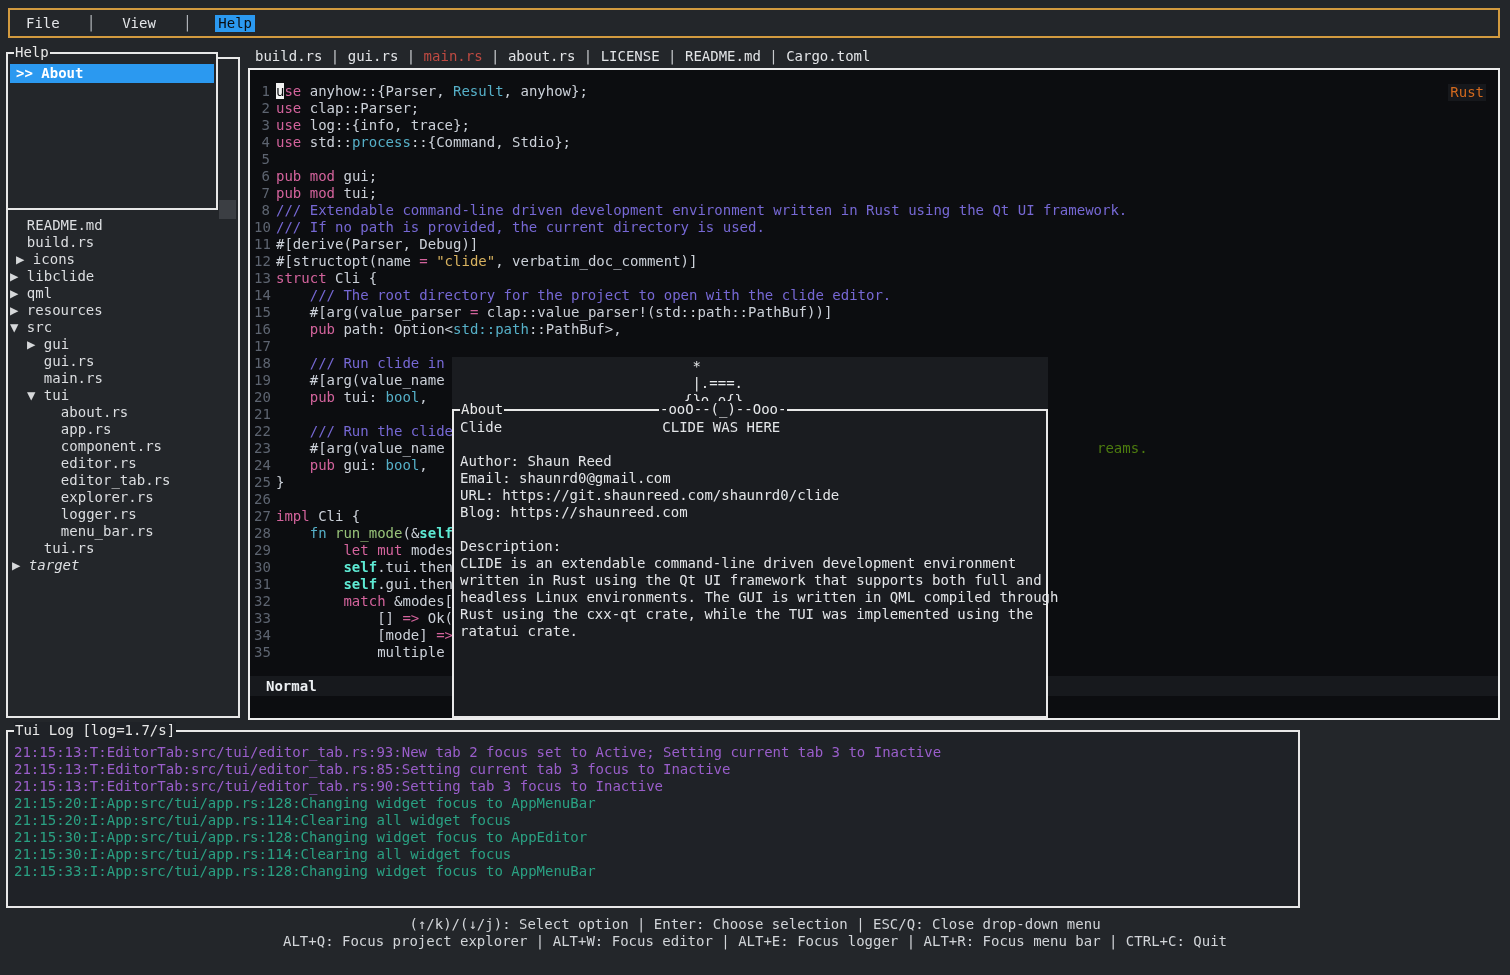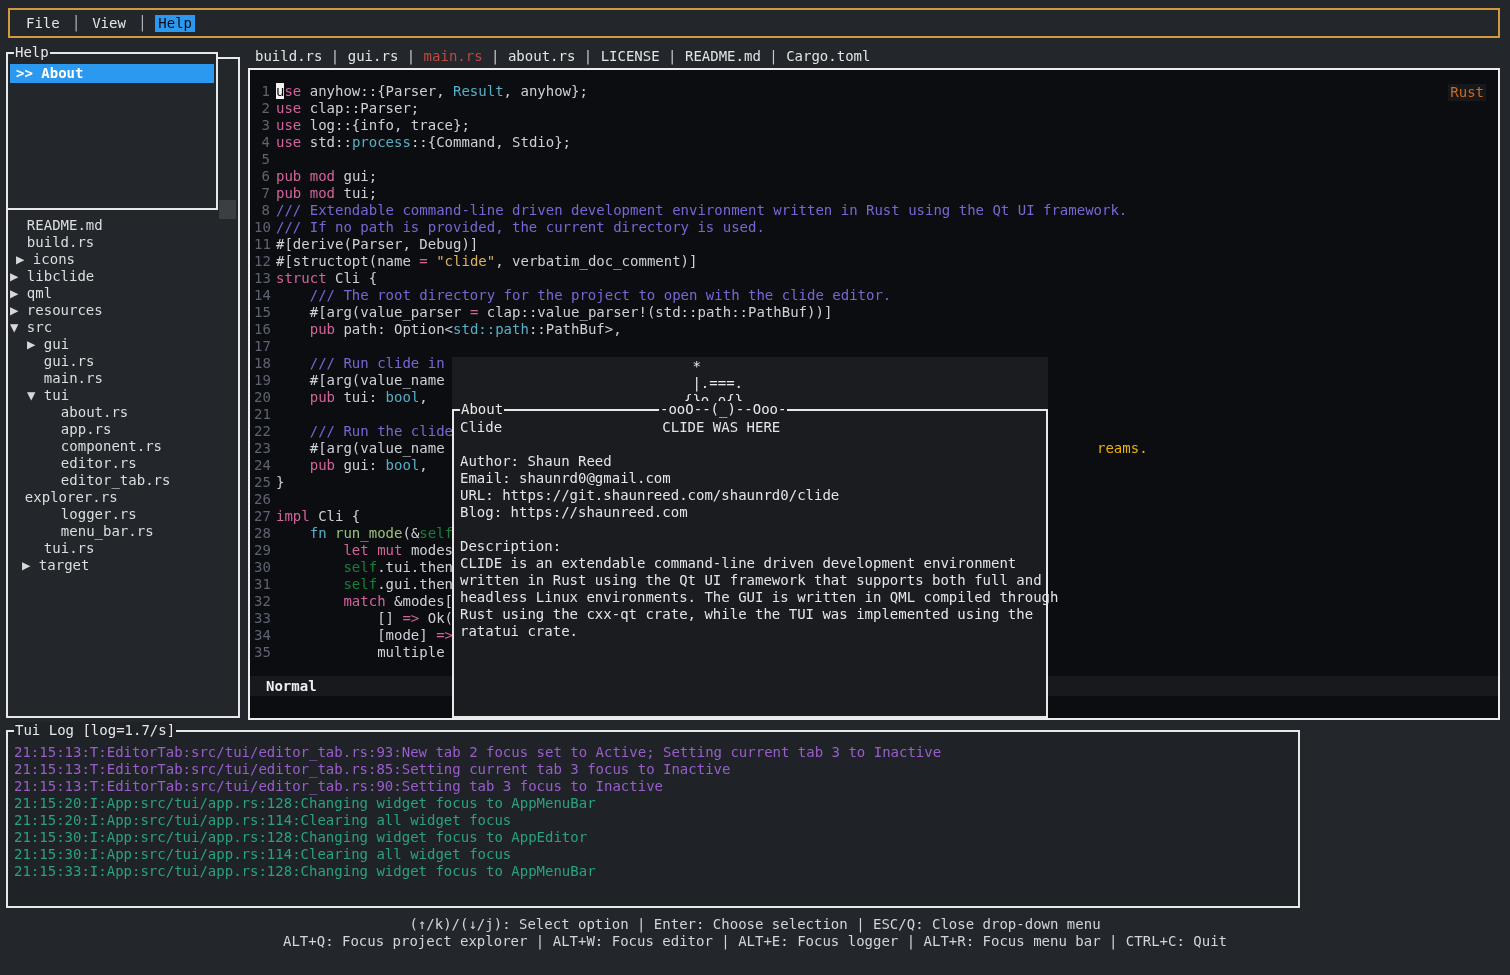--- a/index.html
+++ b/index.html
@@ -12,21 +12,21 @@
     line-height:17px;
     color:#ccd1d9;
     overflow:hidden;
   }
   .row { height:17px; white-space:pre; }
 
   
   .menubar {
     position:absolute; left:8px; top:8px; width:1492px; height:30px;
     border:2px solid #d29a3f; background:#23262a;
-    display:flex; align-items:center; padding-left:13px; gap:9px;
+    display:flex; align-items:center; padding-left:13px; gap:24px;
   }
   .menubar .mitem { color:#e4e6e9; padding:0 3px; cursor:default; }
   .menubar .msep { color:#b9bdc2; }
   .menubar .mitem.selected { background:#2b99f0; color:#0b0e12; }
 
   
   .help-popup {
     position:absolute; left:6px; top:52px; width:212px; height:158px;
     border:2px solid #e8e8e8; background:#23262a; z-index:30;
   }
@@ -72,23 +72,23 @@
   .code .ln {
     display:inline-block; width:18px; padding-left:2px; margin-right:6px;
     text-align:right; color:#5d6470;
   }
   .tok-kw   { color:#d3639c; }
   .tok-ty   { color:#56b0c8; }
   .tok-fnc  { color:#98c379; }
   .tok-strg { color:#d8b25f; }
   .tok-cmt  { color:#7668d4; }
   .tok-txt  { color:#ccd1d9; }
-  .tok-selfc{ color:#15803d; }
+  .tok-selfc{ color:#5eead4;font-weight:bold; }
   .tok-cursor { background:#f2f2f2; color:#0c0d10; }
-  .line22-right { position:absolute; left:847px; top:370px; color:#eab308; white-space:pre; }
+  .line22-right { position:absolute; left:847px; top:370px; color:#4d7c0f; white-space:pre; }
   .mode-strip {
     position:absolute; left:0; top:606px; width:100%; height:20px;
     background:#17191d; color:#eceff2; font-weight:bold;
     line-height:20px; padding-left:16px; white-space:pre;
   }
 
   
   .about-popup {
     position:absolute; left:452px; top:357px; width:596px; height:361px;
     background:#1a1c20; z-index:20;
@@ -149,25 +149,25 @@
       <div class="trow" style="padding-left: 2px;"><span class="arrow">▼ </span><span>src</span></div>
       <div class="trow" style="padding-left: 19px;"><span class="arrow">▶ </span><span>gui</span></div>
       <div class="trow" style="padding-left: 19px;"><span class="arrow">&nbsp;&nbsp;</span><span>gui.rs</span></div>
       <div class="trow" style="padding-left: 19px;"><span class="arrow">&nbsp;&nbsp;</span><span>main.rs</span></div>
       <div class="trow" style="padding-left: 19px;"><span class="arrow">▼ </span><span>tui</span></div>
       <div class="trow" style="padding-left: 36px;"><span class="arrow">&nbsp;&nbsp;</span><span>about.rs</span></div>
       <div class="trow" style="padding-left: 36px;"><span class="arrow">&nbsp;&nbsp;</span><span>app.rs</span></div>
       <div class="trow" style="padding-left: 36px;"><span class="arrow">&nbsp;&nbsp;</span><span>component.rs</span></div>
       <div class="trow" style="padding-left: 36px;"><span class="arrow">&nbsp;&nbsp;</span><span>editor.rs</span></div>
       <div class="trow" style="padding-left: 36px;"><span class="arrow">&nbsp;&nbsp;</span><span>editor_tab.rs</span></div>
-      <div class="trow" style=""><span class="arrow">&nbsp;&nbsp;</span><span>explorer.rs</span></div>
+      <div class="trow" style="padding-left: 36px;"><span class="arrow">&nbsp;&nbsp;</span><span>explorer.rs</span></div>
       <div class="trow" style="padding-left: 36px;"><span class="arrow">&nbsp;&nbsp;</span><span>logger.rs</span></div>
       <div class="trow" style="padding-left: 36px;"><span class="arrow">&nbsp;&nbsp;</span><span>menu_bar.rs</span></div>
       <div class="trow" style="padding-left: 19px;"><span class="arrow">&nbsp;&nbsp;</span><span>tui.rs</span></div>
-      <div class="trow" style="padding-left: 14px;"><span class="arrow">▶ </span><span>target</span></div>
+      <div class="trow" style="padding-left: 4px; font-style: italic;"><span class="arrow">▶ </span><span>target</span></div>
     </div>
 </div>
 
 <div class="tabbar"><span class="tab">build.rs</span><span class="tsep"> | </span><span class="tab">gui.rs</span><span class="tsep"> | </span><span class="tab active">main.rs</span><span class="tsep"> | </span><span class="tab">about.rs</span><span class="tsep"> | </span><span class="tab">LICENSE</span><span class="tsep"> | </span><span class="tab">README.md</span><span class="tsep"> | </span><span class="tab">Cargo.toml</span></div>
 
 <div class="editor">
   <span class="lang-badge">Rust</span>
   <div class="code">
       <div class="row"><span class="ln">1</span><span class="tok-cursor">u</span><span class="tok-kw">se</span><span class="tok-txt"> anyhow::{Parser, </span><span class="tok-ty">Result</span><span class="tok-txt">, anyhow};</span></div>
       <div class="row"><span class="ln">2</span><span class="tok-kw">use</span><span class="tok-txt"> clap::Parser;</span></div>

